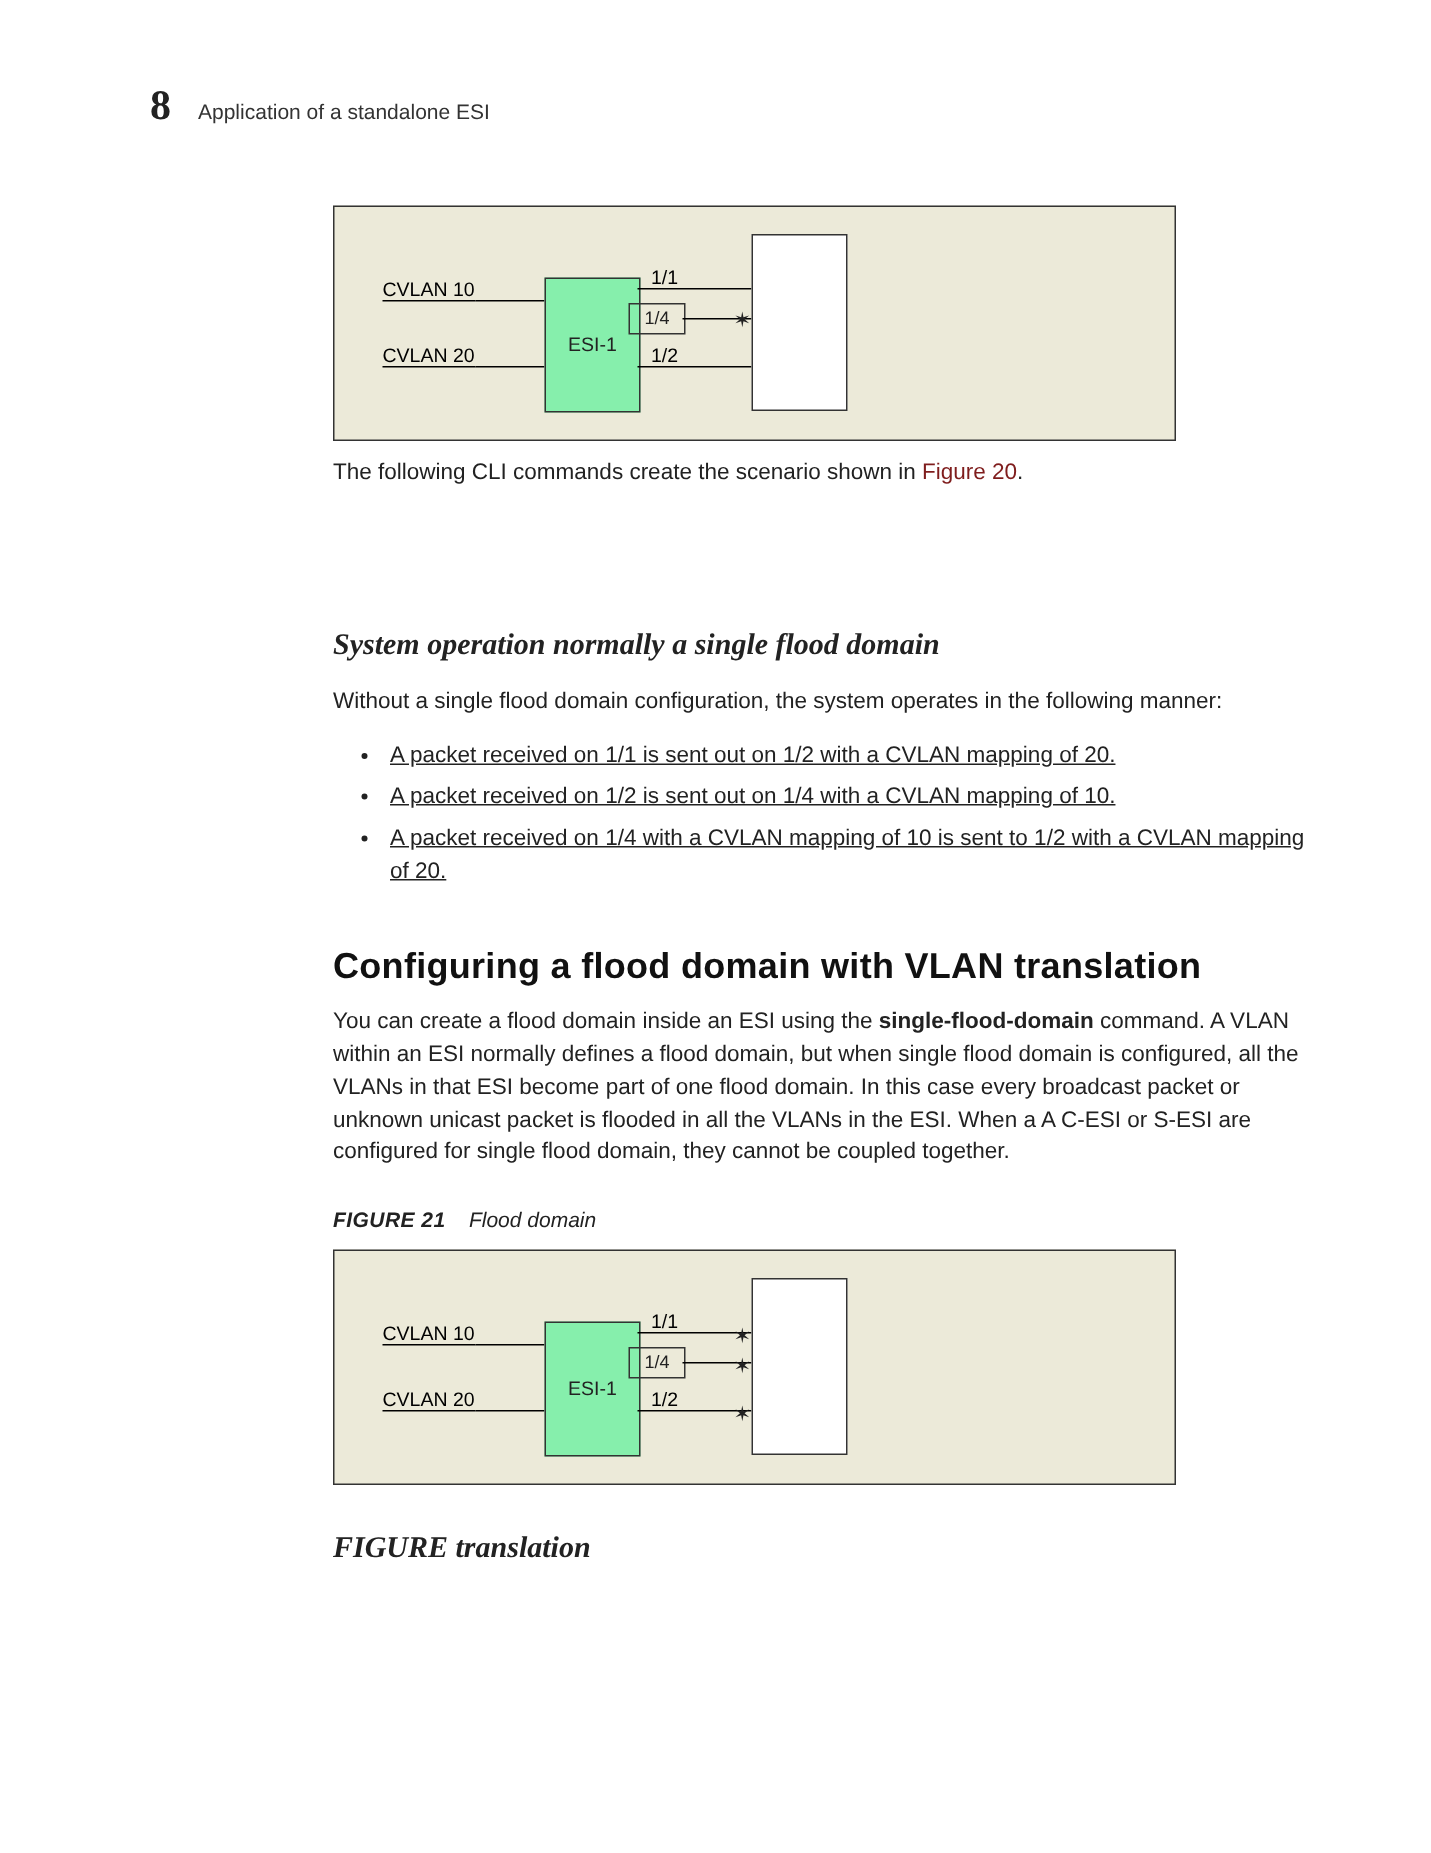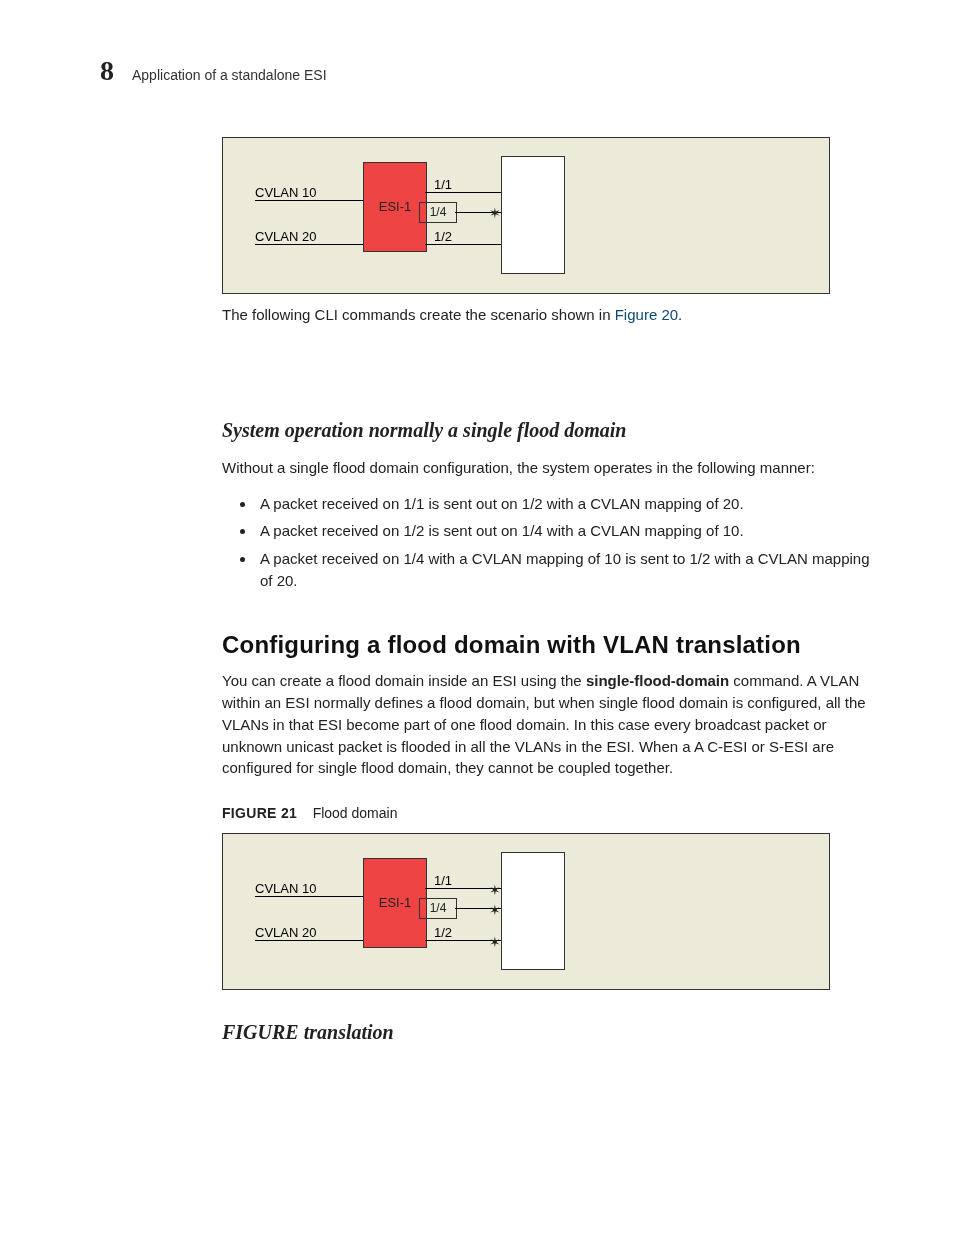--- a/index.html
+++ b/index.html
@@ -37,36 +37,35 @@
     font-size: 15px;
     line-height: 1.45;
   }
   .figure-box {
     background: #ecead9;
     border: 1px solid #333;
     width: 560px;
     height: 155px;
     position: relative;
     margin-bottom: 10px;
-    padding-left: 46px;
   }
   .fb-label {
     position: absolute;
     font-size: 13px;
     color: #000;
     white-space: nowrap;
   }
   .esi-box {
     position: absolute;
-    background: #ef4444;
+    background: #86efac;
     border: 1px solid #333;
     width: 62px;
     height: 88px;
     left: 140px;
-    top: 24px;
+    top: 47px;
     display: flex;
     align-items: center;
     justify-content: center;
     font-size: 13px;
   }
   .right-box {
     position: absolute;
     background: #fff;
     border: 1px solid #333;
     width: 62px;
@@ -88,52 +87,54 @@
     height: 19px;
     display:flex;align-items:center;justify-content:center;
     font-size:12px;
   }
   .burst {
     position: absolute;
     font-size: 14px;
     left: 266px;
   }
   .caption-line { font-size: 15px; margin-bottom: 30px; }
-  .link { color: #0c4a6e; }
+  .link { color: #7f1d1d; }
   .h3 {
     font-family: Georgia, 'Times New Roman', serif;
     font-style: italic;
     font-weight: bold;
     font-size: 20px;
     margin-top: 90px;
     margin-bottom: 12px;
   }
   .h3.tight { margin-top: 28px; }
   .para { margin: 8px 0 14px 0; }
   ul.bullets {
     list-style: disc;
     margin: 6px 0 0 0;
     padding-left: 34px;
+    text-decoration: underline;
   }
   ul.bullets li {
     margin: 6px 0;
     padding-left: 4px;
   }
   .h2 {
     font-family: "Arial Narrow", Arial, sans-serif;
     font-stretch: condensed;
     font-weight: bold;
     font-size: 24px;
     margin: 36px 0 0 0;
     color: #111;
     letter-spacing: 0.2px;
   }
   .fig-caption {
     font-size: 14px;
     margin: 24px 0 10px 0;
+    font-style: italic;
   }
   .fig-caption .figlabel {
     font-family: "Arial Narrow", Arial, sans-serif;
     font-weight: bold;
     letter-spacing: 0.3px;
   }
   .bold { font-weight: bold; }
 </style>
 </head>
 <body>

